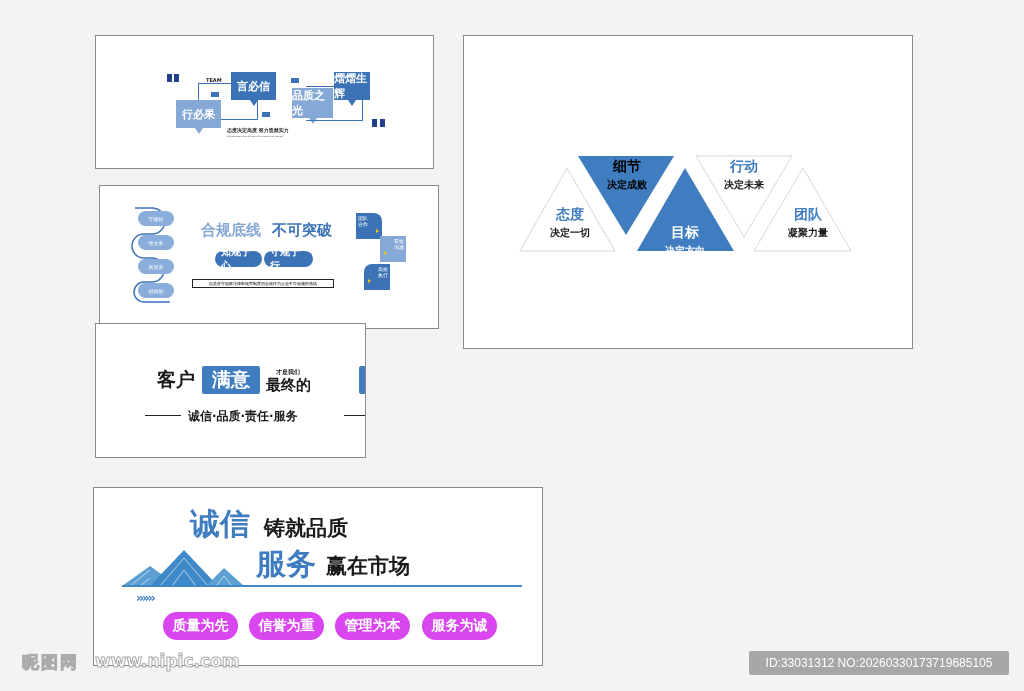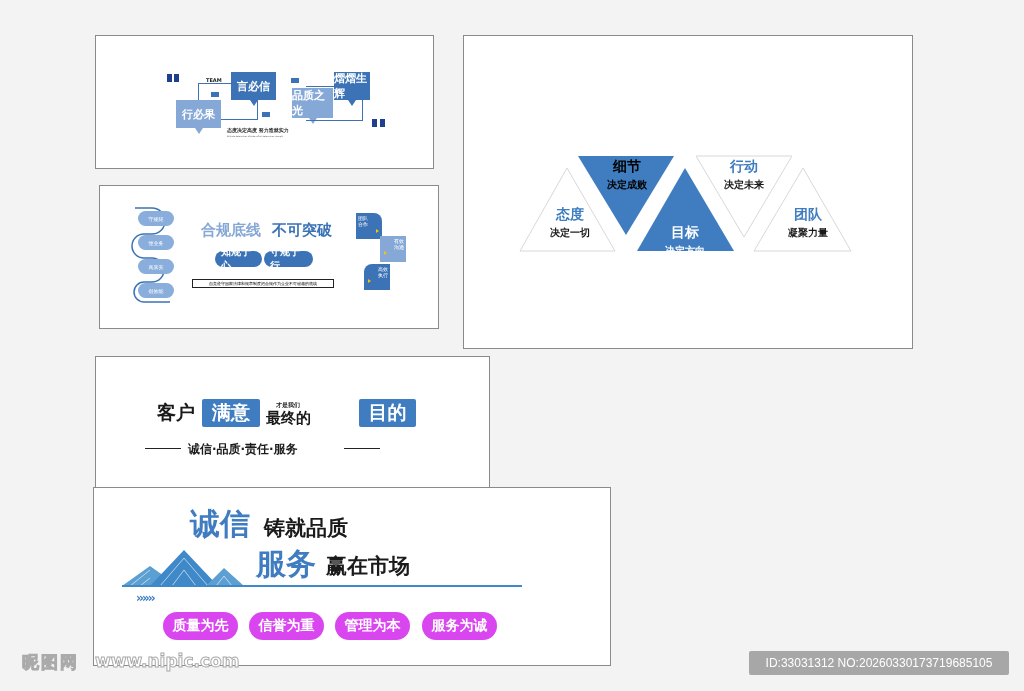--- a/index.html
+++ b/index.html
@@ -21,25 +21,25 @@
   .chip { position: absolute; width: 8px; height: 5px; background: #3b73b6; }
 
   
   #p2 { left: 99px; top: 185px; width: 340px; height: 144px; }
   .pill { position: absolute; width: 36px; height: 15px; border-radius: 8px; background: #8aaedb; color: #fff; font-size: 5px; display: flex; align-items: center; justify-content: center; }
   .pill2 { position: absolute; height: 16px; border-radius: 8px; background: #3b73b6; color: #fff; font-size: 10px; font-weight: bold; display: flex; align-items: center; justify-content: center; padding: 0 6px; }
   .tile { position: absolute; width: 26px; height: 26px; color: #fff; font-size: 5px; padding: 2px; }
   .tri-y { position: absolute; width: 0; height: 0; border-top: 2px solid transparent; border-bottom: 2px solid transparent; border-left: 3px solid #f1c40f; }
 
   
-  #p3 { left: 95px; top: 356px; width: 395px; height: 135px; }
+  #p3 { left: 95px; top: 323px; width: 271px; height: 135px; }
   .box-blue { position: absolute; background: #3f7dc0; color: #fff; font-weight: bold; display: flex; align-items: center; justify-content: center; border-radius: 2px; }
 
   
-  #p4 { left: 93px; top: 487px; width: 518px; height: 179px; }
+  #p4 { left: 93px; top: 487px; width: 450px; height: 179px; }
   .val-pill { position: absolute; top: 124px; width: 75px; height: 28px; border-radius: 14px; background: #d946ef; color: #fff; font-weight: bold; font-size: 14px; display: flex; align-items: center; justify-content: center; }
 
   
   #p5 { left: 463px; top: 35px; width: 450px; height: 314px; }
   .tri-label { position: absolute; text-align: center; font-weight: bold; }
 
   .watermark-logo { position: absolute; left: 22px; top: 651px; font-size: 17px; font-weight: bold; color: #fff; -webkit-text-stroke: 1px #aaaaaa; letter-spacing: 2px; }
   .watermark-url { position: absolute; left: 95px; top: 651px; font-size: 17px; font-weight: bold; color: #fff; -webkit-text-stroke: 1px #aaaaaa; }
   .id-badge { position: absolute; left: 749px; top: 651px; width: 260px; height: 24px; background: #a7a7a7; color: #fff; font-size: 12px; display: flex; align-items: center; justify-content: center; border-radius: 2px; font-family: "Liberation Sans", sans-serif; }
 </style>

